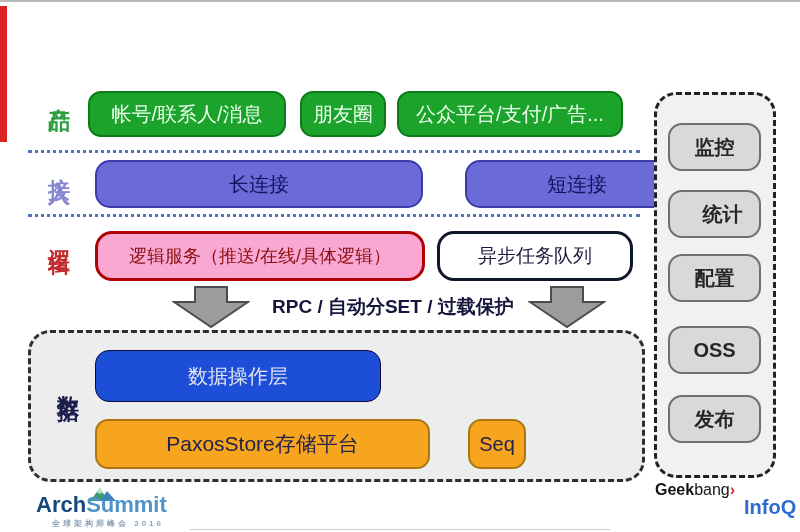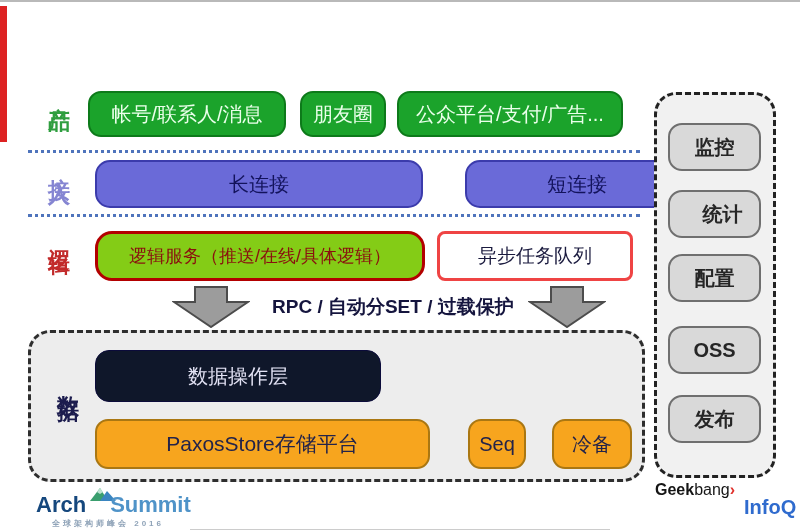--- a/index.html
+++ b/index.html
@@ -16,23 +16,23 @@
   .vlabel{
     position:absolute;writing-mode:vertical-rl;text-orientation:upright;
     font-size:22px;font-weight:bold;letter-spacing:4px;line-height:1;
   }
   .box{
     position:absolute;box-sizing:border-box;display:flex;align-items:center;justify-content:center;
     font-weight:normal;text-align:center;white-space:nowrap;
   }
   .green{height:46px;background:#1ba32b;border:2px solid #0d7a1a;border-radius:13px;color:#eaffea;font-size:20px;}
   .blue{height:48px;background:#6a6ad8;border:2px solid #3b3bac;border-radius:15px;color:#13135c;font-size:20px;}
-  .redbox{height:50px;background:#84cc16;border:3px solid #b30000;border-radius:17px;color:#8a0f0f;font-size:18px;}
-  .whitebox{height:50px;background:#ffffff;border:3px solid #ef4444;border-radius:8px;color:#1a1a3e;font-size:19px;}
-  .navy{height:52px;background:#0f172a;border:1px solid #0b0b3a;border-radius:14px;color:#e2e2f4;font-size:20px;}
+  .redbox{height:50px;background:#f9a8d4;border:3px solid #b30000;border-radius:17px;color:#8a0f0f;font-size:18px;}
+  .whitebox{height:50px;background:#ffffff;border:3px solid #0f172a;border-radius:17px;color:#1a1a3e;font-size:19px;}
+  .navy{height:52px;background:#1d4ed8;border:1px solid #0b0b3a;border-radius:14px;color:#e2e2f4;font-size:20px;}
   .orange{height:50px;background:#f7a51e;border:2px solid #aa7712;border-radius:13px;color:#23234a;font-size:20px;}
   .dotline{position:absolute;left:28px;width:612px;height:0;border-top:3px dotted #4f74bc;}
   .datasection{
     position:absolute;left:28px;top:330px;width:617px;height:152px;box-sizing:border-box;
     background:#ededed;border:3px dashed #2e2e2e;border-radius:22px;
   }
   .sidebar{
     position:absolute;left:654px;top:92px;width:122px;height:386px;box-sizing:border-box;
     background:#f1f1f1;border:3px dashed #222222;border-radius:22px;
   }
@@ -42,21 +42,21 @@
     display:flex;align-items:center;justify-content:center;
     font-size:20px;font-weight:bold;color:#262626;
   }
   .arrow{position:absolute;top:286px;}
   .rpc{
     position:absolute;left:272px;top:294px;width:240px;text-align:center;
     font-size:19px;font-weight:bold;color:#15153e;white-space:nowrap;
   }
   .as-logo{position:absolute;left:36px;top:492px;font-size:22px;font-weight:bold;white-space:nowrap;}
   .as-arch{color:#15477d;}
-  .as-summit{color:#4f93c8;margin-left:24px;}
+  .as-summit{color:#4f93c8;}
   .as-sub{
     position:absolute;left:52px;top:518px;font-size:8px;letter-spacing:3px;color:#8fa3b8;
     white-space:nowrap;font-weight:bold;text-align:center;
   }
   .mountain{position:absolute;left:86px;top:485px;}
   .gb-logo{position:absolute;left:655px;top:481px;font-size:16px;color:#151515;white-space:nowrap;}
   .gb-geek{font-weight:900;}
   .gb-bang{font-weight:500;}
   .gb-chev{color:#e0312b;font-weight:900;}
   .iq-logo{position:absolute;left:744px;top:496px;font-size:20px;font-weight:900;color:#2f6bce;}
@@ -98,21 +98,20 @@
       <polygon points="23,1 55,1 55,16 76,16 39,41 2,16 23,16" fill="#9c9c9c" stroke="#4c4c4c" stroke-width="2"></polygon>
     </svg>
   </div>
   <div class="rpc">RPC / 自动分SET / 过载保护</div>
 
   <div class="datasection"></div>
   <div class="vlabel" style="left:57px;top:378px;color:#1c1c4e;">数据</div>
   <div class="box navy" style="left:95px;top:350px;width:286px;">数据操作层</div>
   <div class="box orange" style="left:95px;top:419px;width:335px;font-size:21px;">PaxosStore存储平台</div>
   <div class="box orange" style="left:468px;top:419px;width:58px;">Seq</div>
-  <div class="box orange" style="left:552px;top:419px;width:80px;">冷备</div>
 
   <div class="sidebar"></div>
   <div class="sidebtn" style="top:123px;">监控</div>
   <div class="sidebtn" style="top:190px;padding-left:16px;">统计</div>
   <div class="sidebtn" style="top:254px;">配置</div>
   <div class="sidebtn" style="top:326px;">OSS</div>
   <div class="sidebtn" style="top:395px;">发布</div>
 
   <div class="mountain">
     <svg width="32" height="16" viewBox="0 0 32 16">

